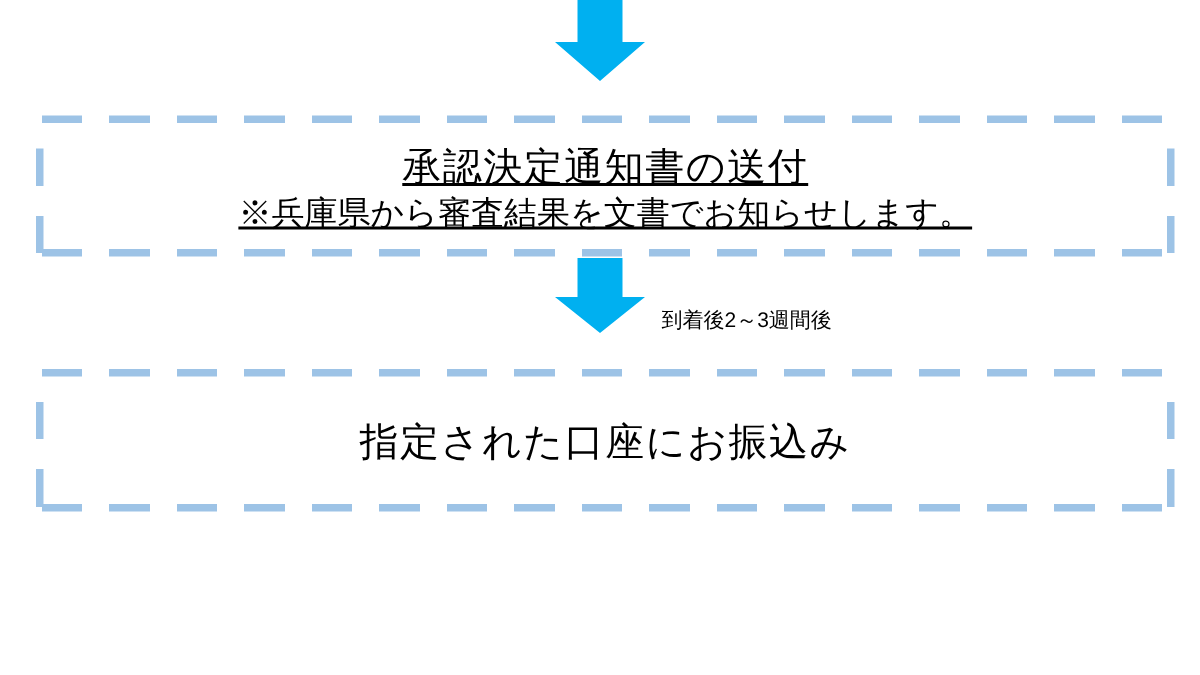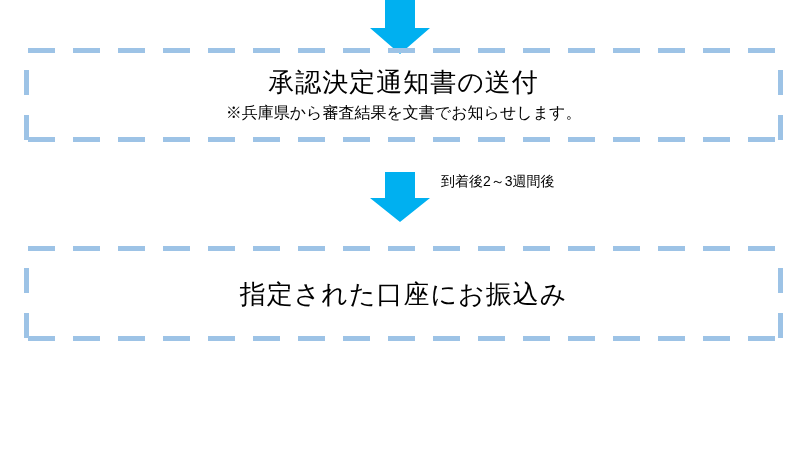--- a/index.html
+++ b/index.html
@@ -39,37 +39,37 @@
         repeating-linear-gradient(to bottom, var(--box-border, #9DC3E6) 0 25px, transparent 25px 45px),
         repeating-linear-gradient(to bottom, var(--box-border, #9DC3E6) 0 25px, transparent 25px 45px);
       background-position: 4px 0, 4px 100%, 0 22px, 100% 22px;
       background-size:
         calc(100% - 4px) 5px,
         calc(100% - 4px) 5px,
         5px calc(100% - 22px),
         5px calc(100% - 22px);
       background-repeat: no-repeat;
     }
-    .box-1 { top: 48px;  height: 94px; }
+    .box-1 { top: 77px;  height: 94px; text-decoration: underline; }
     .box-2 { top: 246px; height: 95px; }
     .box-title {
       font-size: 26px;
       line-height: 34px;
       font-weight: 500;
       letter-spacing: 1px;
     }
     .box-note {
-      font-size: 16px;
+      font-size: 22px;
       line-height: 24px;
       margin-top: 2px;
     }
     .arrow-label {
       position: absolute;
       left: 441px;
-      top: 172px;
+      top: 204px;
       font-size: 14px;
       line-height: 18px;
       white-space: nowrap;
     }
   </style>
 </head>
 <body>
 
 <div class="stage">
 

